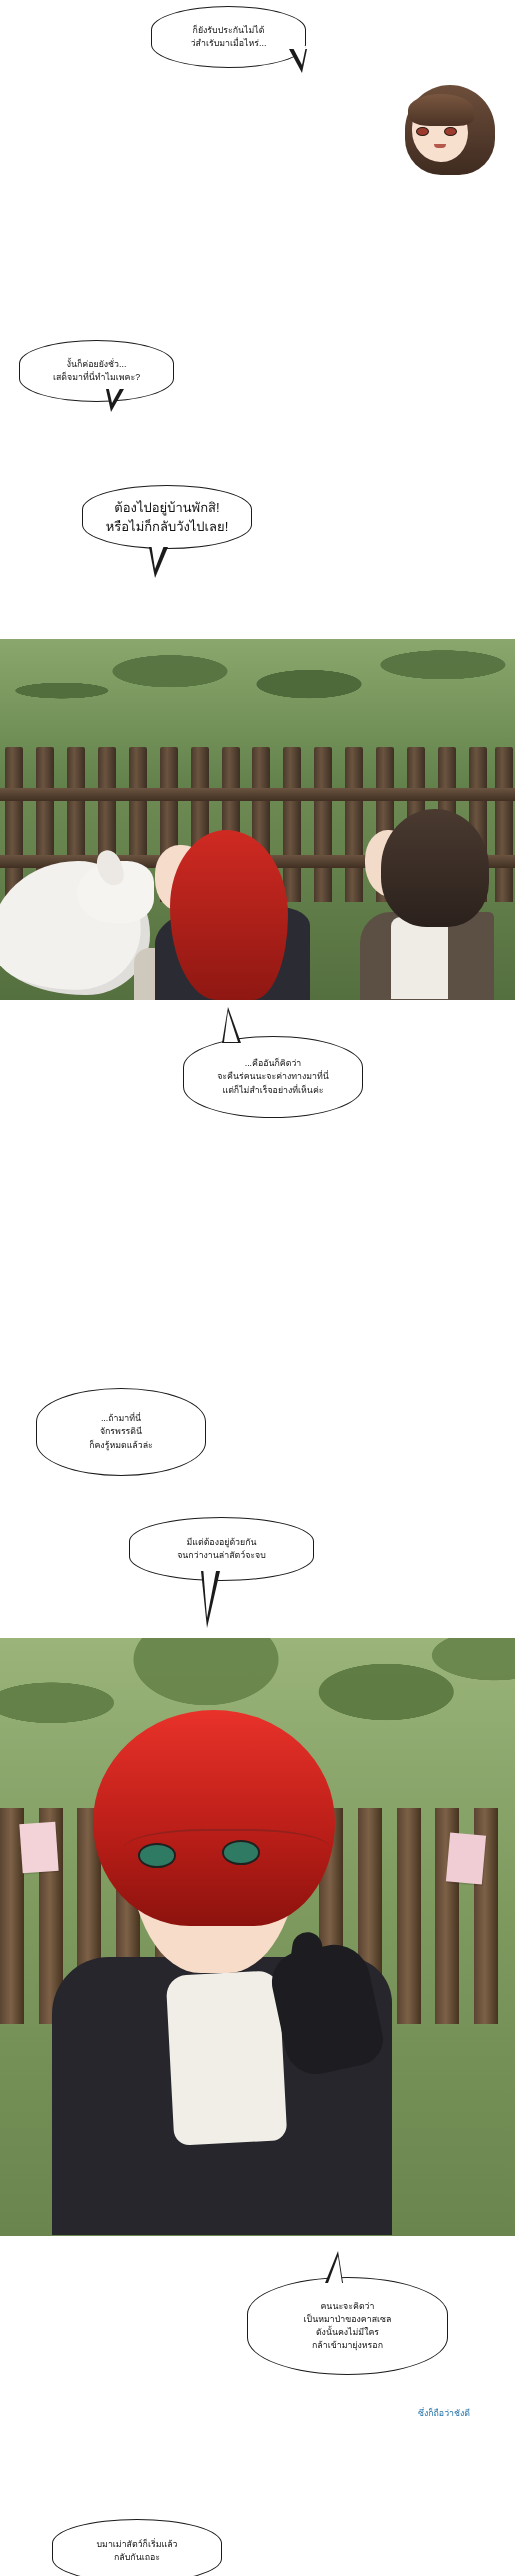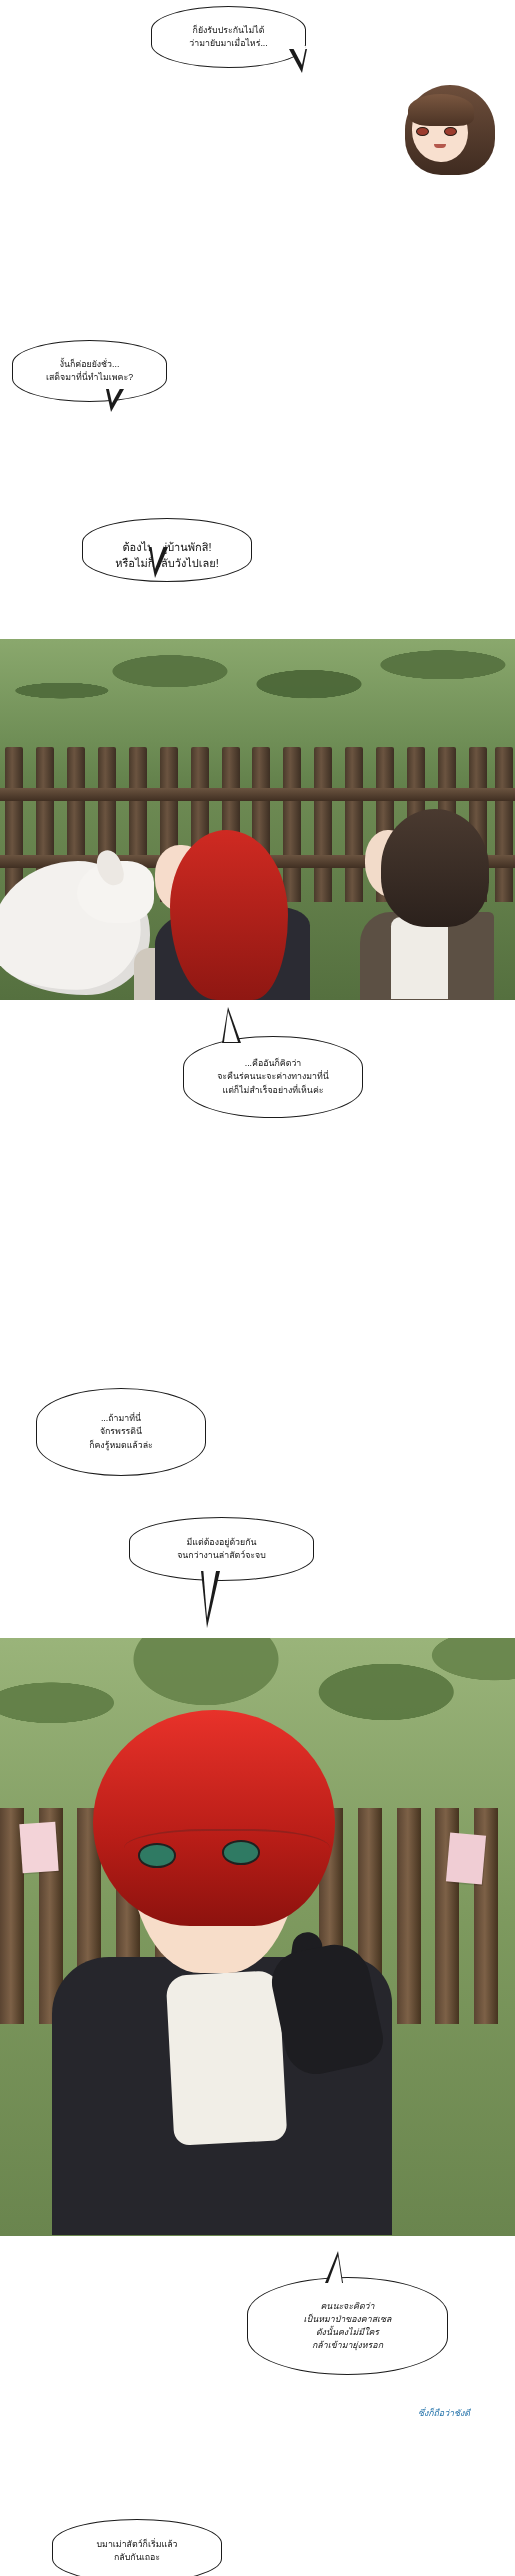--- a/index.html
+++ b/index.html
@@ -229,52 +229,51 @@
   }
 
   
   .caption {
     position:absolute;
     color:#1f6fa8;
     font-size:8.8px;
     z-index:60;
     white-space: pre-line;
     text-align: right;
-    font-style: italic;
   }
 </style>
 </head>
 <body>
 
 <div class="page">
 
   <div class="topchar">
     <div class="hair-back"></div>
     <div class="face"></div>
     <div class="bang"></div>
     <div class="eye l"></div>
     <div class="eye r"></div>
     <div class="mouth"></div>
   </div>
 
   <div class="bubble" style="left:151px; top:6.2px; width:155px; height:62px; font-size:8.8px;">
     <span class="txt">ก็ยังรับประกันไม่ได้
-ว่ามายับมาเมื่อไหร่...</span>
+ว่สำเรับมาเมื่อไหร่...</span>
   </div>
   <div class="tail" style="left:289px; top:49px; border-left:13.4px solid transparent; border-right:5.2px solid transparent; border-top:24px solid #1b1b1b;"></div>
   <div class="tail" style="left:292px; top:46px; border-left:10.3px solid transparent; border-right:4.1px solid transparent; border-top:19.6px solid #ffffff;"></div>
 
-  <div class="bubble" style="left:12px; top:340px; width:155px; height:62px; font-size:8.8px;">
+  <div class="bubble" style="left:19px; top:340px; width:155px; height:62px; font-size:8.8px;">
     <span class="txt">งั้นก็ค่อยยังชั่ว...
 เสด็จมาที่นี่ทำไมเพคะ?</span>
   </div>
   <div class="tail" style="left:106px; top:389px; border-left:5.2px solid transparent; border-right:13.4px solid transparent; border-top:23px solid #1b1b1b;"></div>
   <div class="tail" style="left:108px; top:385px; border-left:4.1px solid transparent; border-right:10.3px solid transparent; border-top:18.5px solid #ffffff;"></div>
 
-  <div class="bubble" style="left:82px; top:518px; width:170px; height:64px; font-size:11px;align-items:flex-end;">
+  <div class="bubble" style="left:82px; top:485px; width:170px; height:64px; font-size:13px;">
     <span class="txt">ต้องไปอยู่บ้านพักสิ!
 หรือไม่ก็กลับวังไปเลย!</span>
   </div>
   <div class="tail" style="left:149px; top:547px; border-left:6.2px solid transparent; border-right:13.4px solid transparent; border-top:31px solid #1b1b1b;"></div>
   <div class="tail" style="left:151px; top:543px; border-left:4.6px solid transparent; border-right:10.3px solid transparent; border-top:26px solid #ffffff;"></div>
 
   <div class="panel p1">
     <div class="sky"></div>
     <div class="trees"></div>
     <div class="ground"></div>
@@ -356,21 +355,21 @@
     <div class="cravat"></div>
     <div class="face"></div>
     <div class="hair"></div>
     <div class="eye l"></div>
     <div class="eye r"></div>
     <div class="glasses"></div>
     <div class="finger"></div>
     <div class="glove"></div>
   </div>
 
-  <div class="bubble" style="left:247px; top:2277px; width:201px; height:98px; font-size:8.8px;font-style:italic;">
+  <div class="bubble" style="left:247px; top:2277px; width:201px; height:98px; font-size:8.8px;">
     <span class="txt">คนนะจะคิดว่า
 เป็นหมาป่าของคาสเซล
 ดังนั้นคงไม่มีใคร
 กล้าเข้ามายุ่งหรอก</span>
   </div>
   <div class="tail" style="left:325px; top:2251px; border-left:13.4px solid transparent; border-right:5.2px solid transparent; border-bottom:32px solid #1b1b1b;"></div>
   <div class="tail" style="left:328px; top:2256px; border-left:10.3px solid transparent; border-right:4.1px solid transparent; border-bottom:27px solid #ffffff;"></div>
 
   <div class="caption" style="right:45px; top:2396px;">
     <span>ซึ่งก็ถือว่าชังดี</span>

